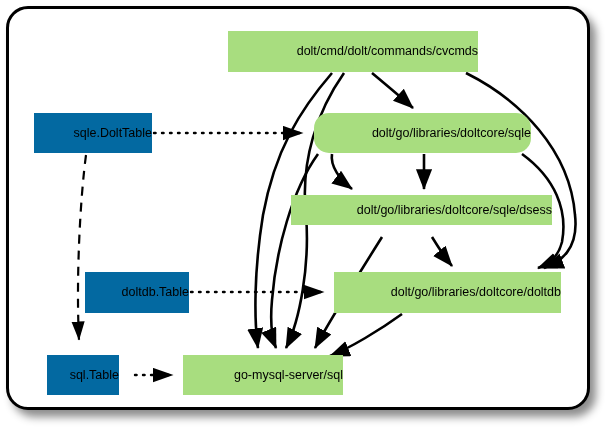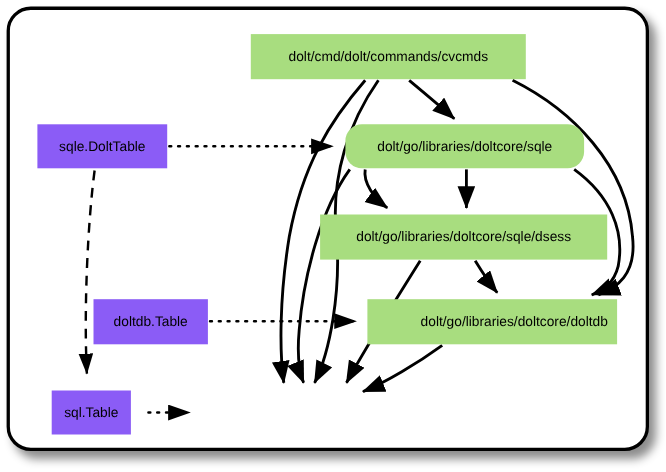--- a/index.html
+++ b/index.html
@@ -32,29 +32,29 @@
     left: 0;
     top: 0;
     width: 605px;
     height: 429px;
     pointer-events: none;
   }
   .node {
     position: absolute;
     display: flex;
     align-items: center;
-    justify-content: center;
+    justify-content: flex-end;
     font-size: 12.5px;
     color: #000000;
     line-height: 1;
     white-space: nowrap;
     box-sizing: border-box;
   }
   .node.green { background: #a8dd7f; }
-  .node.blue  { background: #8b5cf6; }
+  .node.blue  { background: #0369a1; }
   .node-label { pointer-events: none; }
 </style>
 </head>
 <body>
 
 <div id="canvas">
 
   <div id="frame"></div>
 
   <svg id="edges" viewBox="0 0 605 429" width="605" height="429" xmlns="http://www.w3.org/2000/svg">
@@ -106,30 +106,33 @@
   </div>
 
   <div class="node blue" style="left:34px; top:113px; width:118px; height:40px;">
     <span class="node-label">sqle.DoltTable</span>
   </div>
 
   <div class="node green" style="left:314px; top:113px; width:217px; height:40px;border-radius:15px;">
     <span class="node-label">dolt/go/libraries/doltcore/sqle</span>
   </div>
 
-  <div class="node green" style="left:291px; top:195px; width:261px; height:41px;">
+  <div class="node green" style="left:291px; top:195px; width:261px; height:30px;">
     <span class="node-label">dolt/go/libraries/doltcore/sqle/dsess</span>
   </div>
 
   <div class="node blue" style="left:85px; top:272px; width:104px; height:41px;">
     <span class="node-label">doltdb.Table</span>
   </div>
 
   <div class="node green" style="left:334px; top:272px; width:227px; height:41px;padding-left:40px;">
     <span class="node-label">dolt/go/libraries/doltcore/doltdb</span>
   </div>
 
   <div class="node blue" style="left:47px; top:355px; width:72px; height:40px;">
     <span class="node-label">sql.Table</span>
   </div>
 
+  <div class="node green" style="left:183px; top:355px; width:160px; height:40px;">
+    <span class="node-label">go-mysql-server/sql</span>
+  </div>
 
 </div>
 
 </body></html>

